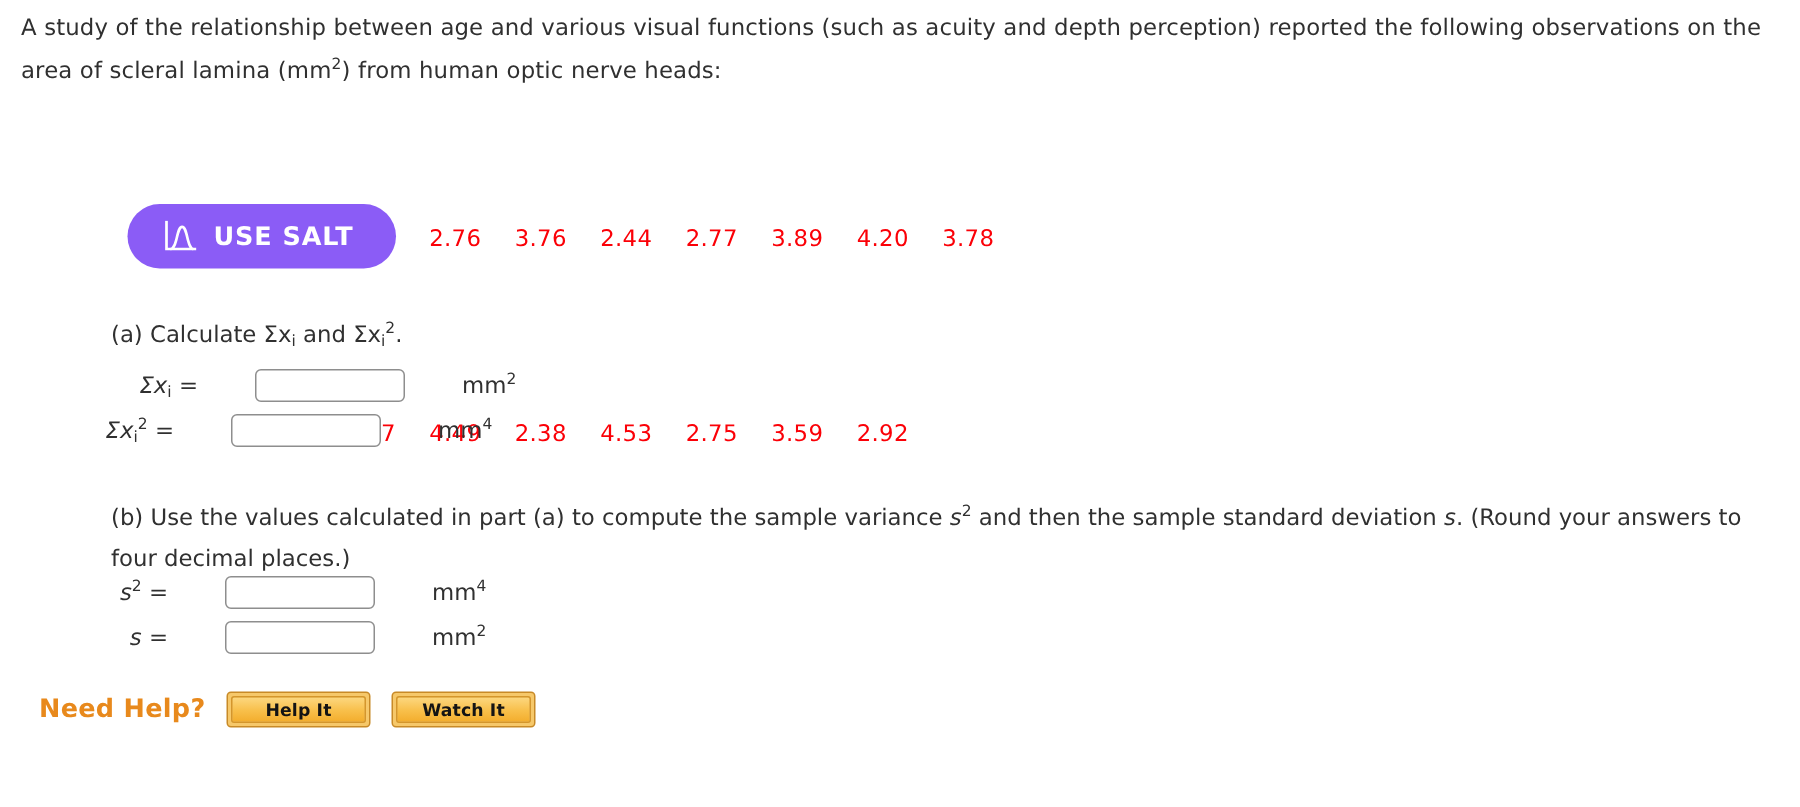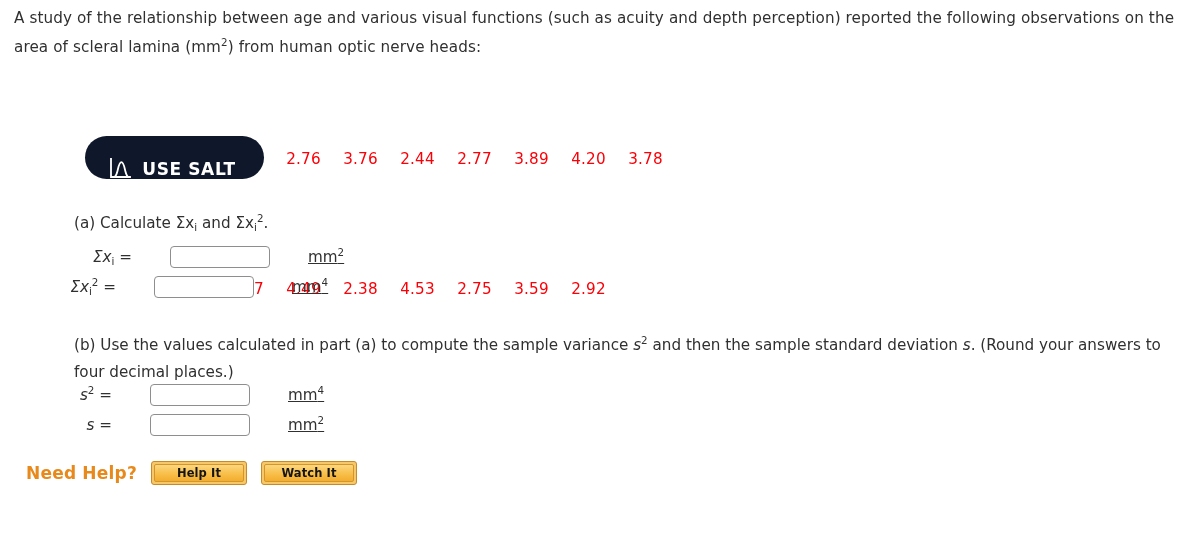--- a/index.html
+++ b/index.html
@@ -61,23 +61,23 @@
   .data-row .v { display: inline-block; width: 57px; }
 
   
   .salt-btn {
     position: absolute;
     left: 85px;
     top: 136px;
     width: 179px;
     height: 43px;
     border-radius: 22px;
-    background: #0f172a;
-    display: flex;
-    align-items: flex-end;
+    background: #8b5cf6;
+    display: flex;
+    align-items: center;
     justify-content: center;
     gap: 11px;
     cursor: pointer;
     box-sizing: border-box;
     padding-right: 4px;
   }
   .salt-icon { width: 22px; height: 21px; display: block; }
   .salt-label {
     color: #ffffff;
     font-weight: bold;
@@ -118,21 +118,21 @@
     border: 1px solid #8e8e8e;
     border-radius: 4px;
     background: #ffffff;
     box-sizing: border-box;
     font-family: "DejaVu Sans", "Liberation Sans", sans-serif;
     font-size: 13px;
     padding: 0 4px;
     outline: none;
     color: #222;
   }
-  .unit { padding-left: 6px; font-size: 15.2px; text-decoration: underline; }
+  .unit { padding-left: 6px; font-size: 15.2px; }
 
   #row-sumx  { left: 80px;  top: 245px; }
   #row-sumx2 { left: 56px;  top: 275px; }
   #row-s2    { left: 78px;  top: 383px; }
   #row-s     { left: 86px;  top: 413px; }
 
   #row-sumx .lhs  { width: 52px; }
   #row-sumx2 .lhs { width: 60px; }
   #row-s2 .lhs    { width: 34px; }
   #row-s .lhs     { width: 26px; }

